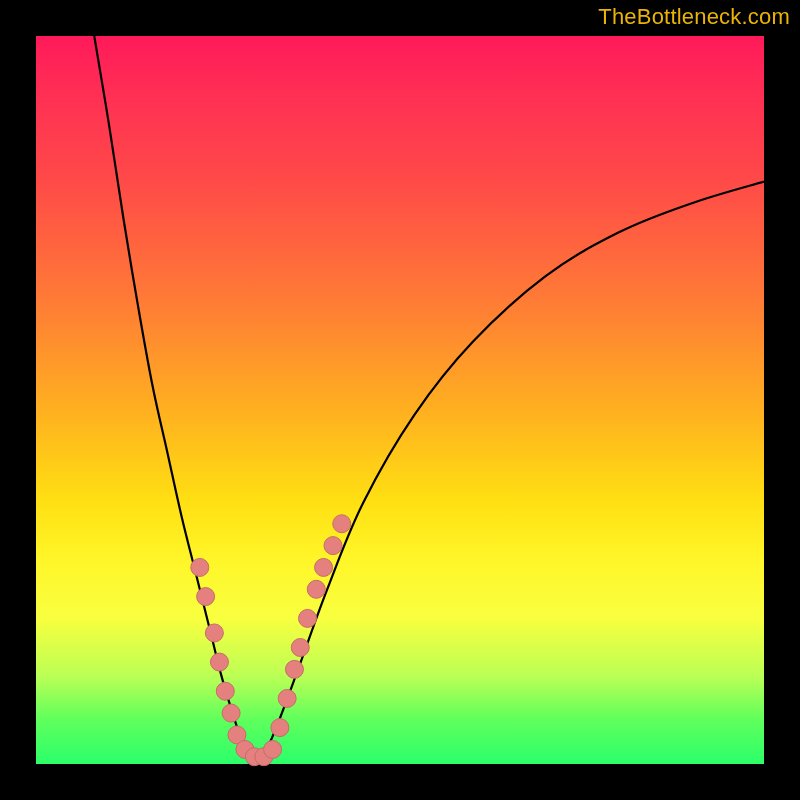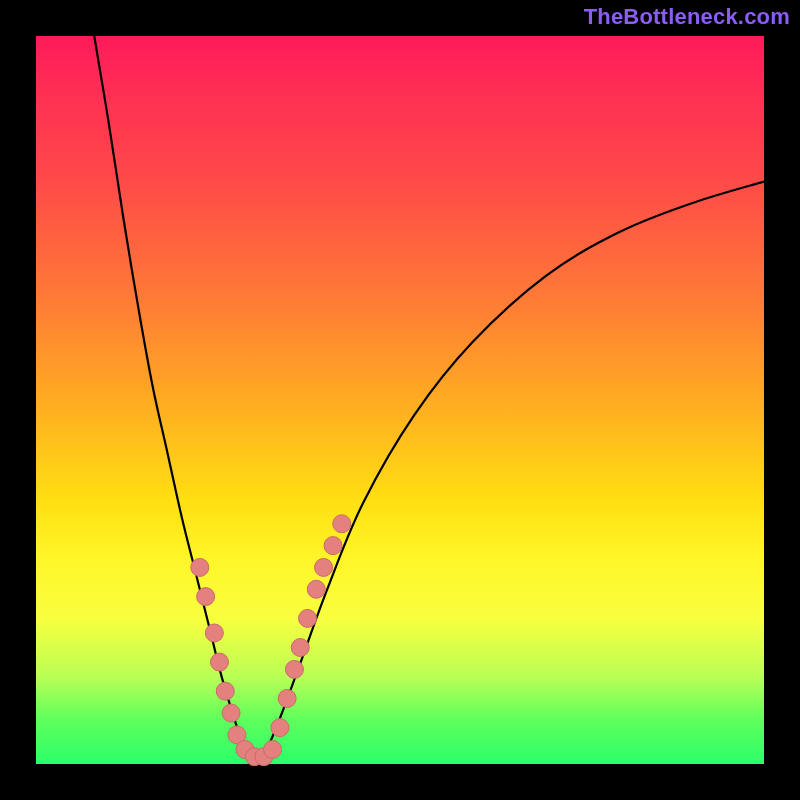--- a/index.html
+++ b/index.html
@@ -35,23 +35,23 @@
       #f8ff3f 80%,
       #baff55 88%,
       #5eff5c 94%,
       #2bff6a 100%
     );
   }
   .watermark {
     position: absolute;
     top: 4px;
     right: 10px;
-    color: #8b5cf6;
+    color: #eab308;
     font-size: 22px;
-    font-weight: 700;
+    font-weight: 400;
     letter-spacing: 0.2px;
     z-index: 5;
     user-select: none;
   }
   svg.curves {
     position: absolute;
     left: 0;
     top: 0;
     width: 728px;
     height: 728px;

